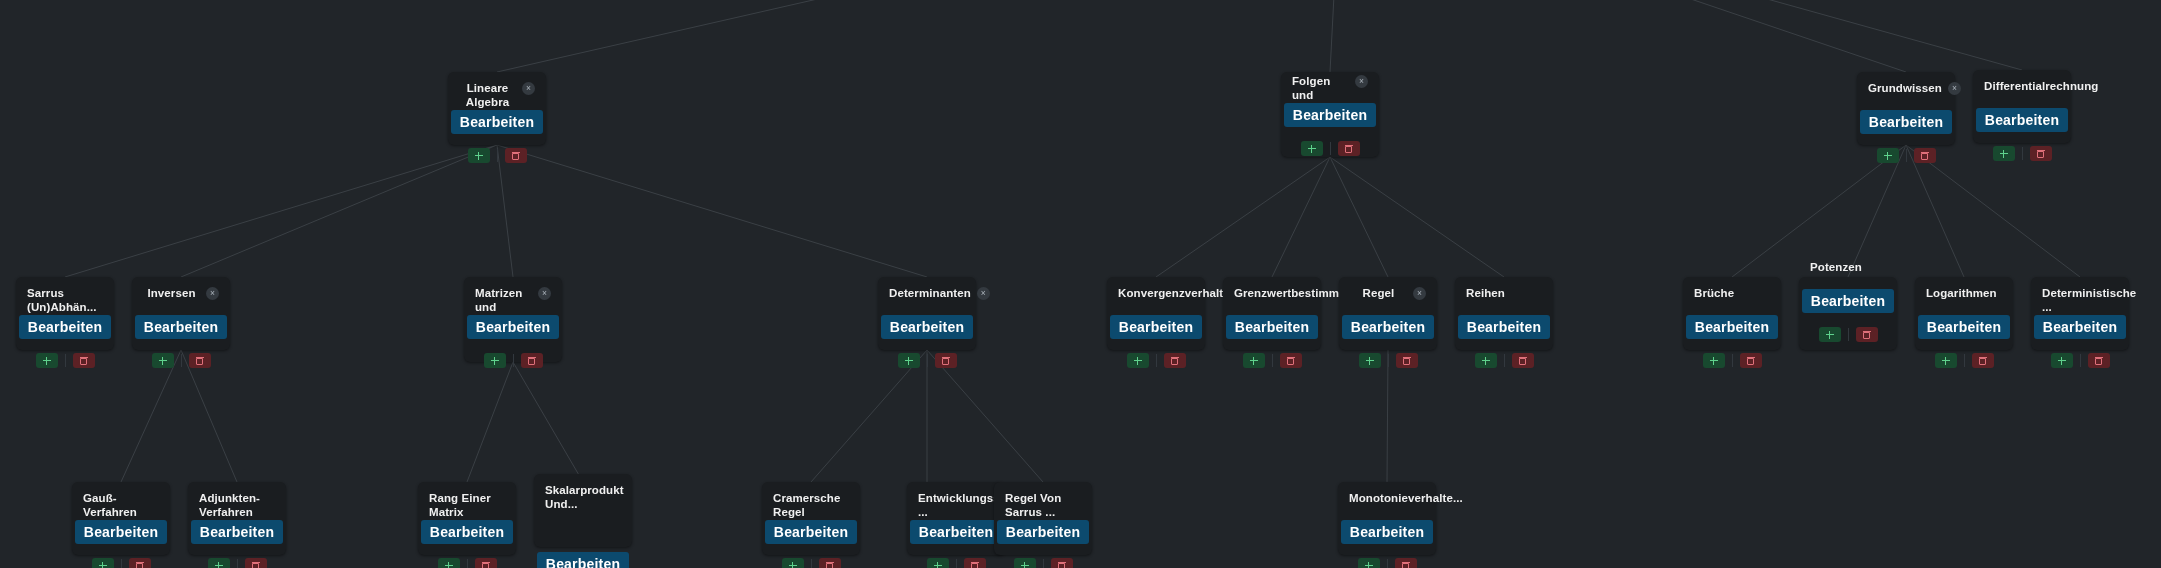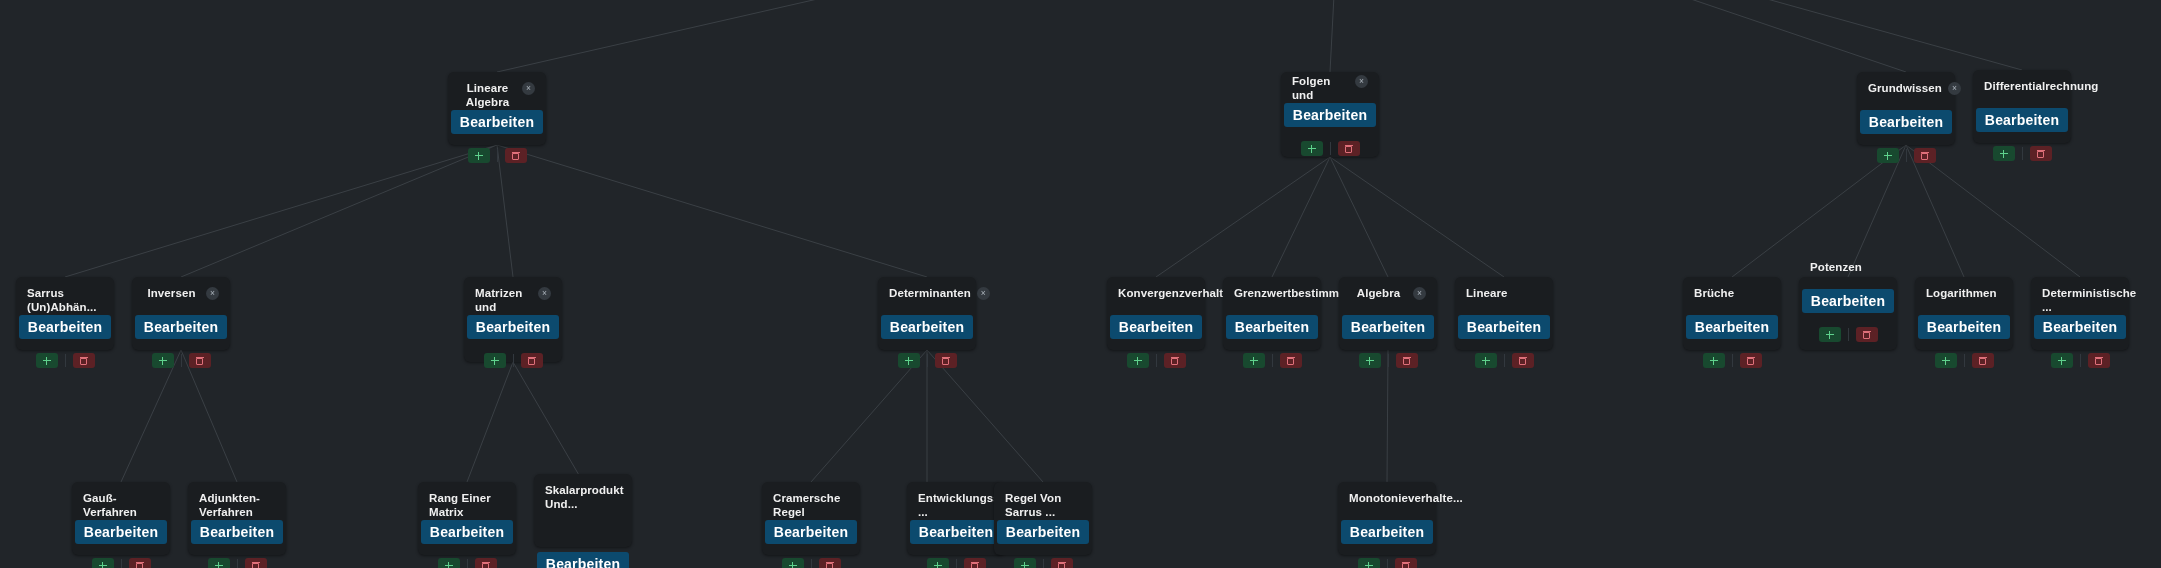--- a/index.html
+++ b/index.html
@@ -379,41 +379,41 @@
             <span class="plus-ico"></span>
           </div>
           <div class="act-sep"></div>
           <div class="act-btn act-del">
             <span class="trash-ico"></span>
           </div>
         </div>
       </div>
       <div class="node" style="left: 1339px; top: 277px; width: 98px; height: 73px;">
         <div class="node-head">
-          <div class="node-title center">Algebra</div>
+          <div class="node-title center">Regel</div>
           <div class="close-btn">×</div>
         </div>
         <div class="divider"></div>
         <div class="edit-row">
           <button class="edit-btn">Bearbeiten</button>
         </div>
         <div class="divider"></div>
         <div class="action-row">
           <div class="act-btn act-add">
             <span class="plus-ico"></span>
           </div>
           <div class="act-sep"></div>
           <div class="act-btn act-del">
             <span class="trash-ico"></span>
           </div>
         </div>
       </div>
       <div class="node" style="left: 1455px; top: 277px; width: 98px; height: 73px;">
         <div class="node-head">
-          <div class="node-title">Lineare</div>
+          <div class="node-title">Reihen</div>
         </div>
         <div class="divider"></div>
         <div class="edit-row">
           <button class="edit-btn">Bearbeiten</button>
         </div>
         <div class="divider"></div>
         <div class="action-row">
           <div class="act-btn act-add">
             <span class="plus-ico"></span>
           </div>

